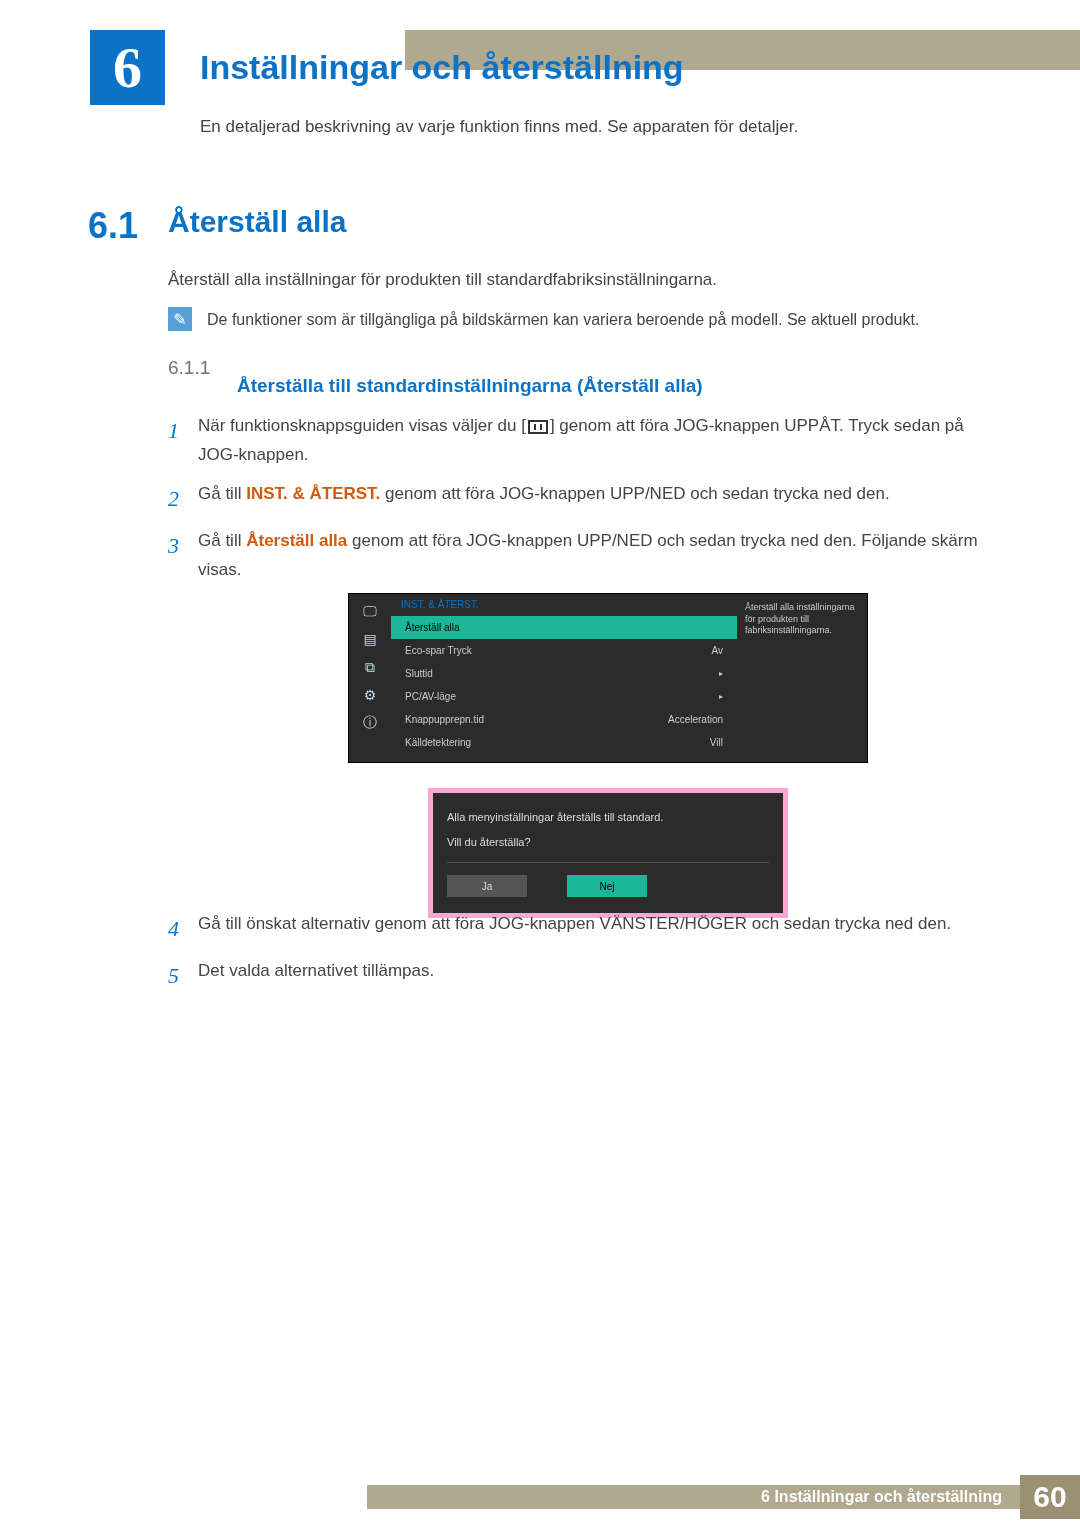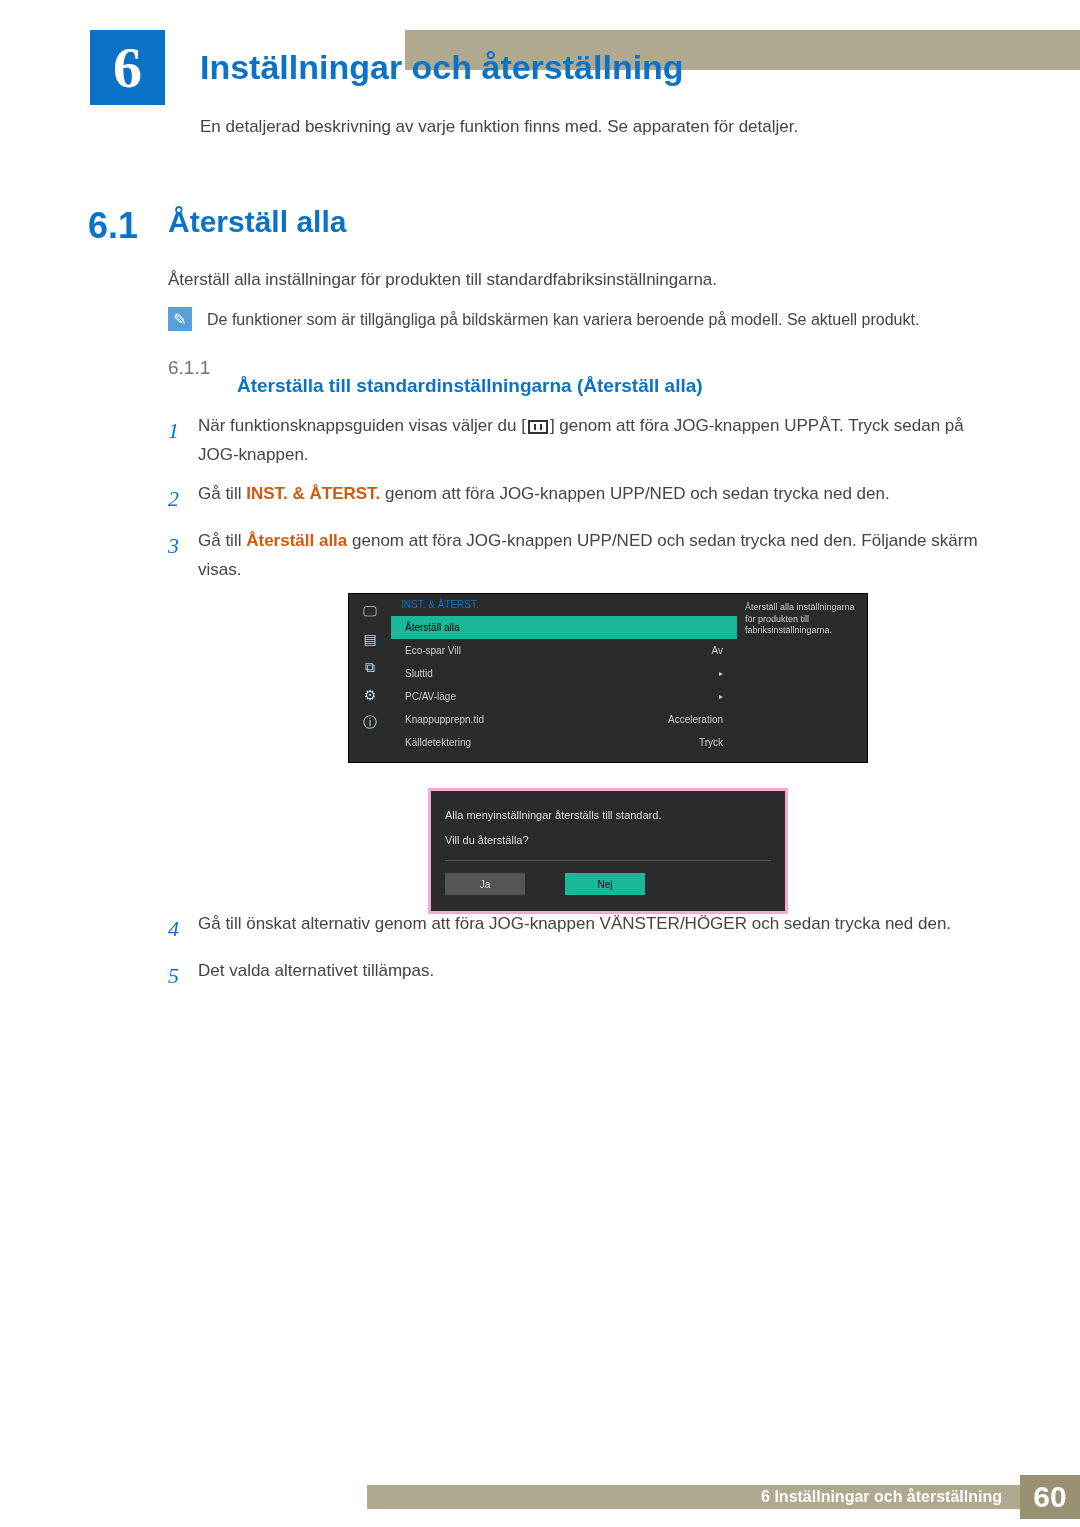--- a/index.html
+++ b/index.html
@@ -183,21 +183,21 @@
     color: #ccc;
     padding: 8px 8px;
     line-height: 1.3;
   }
   .osd-dialog {
     position: absolute;
     left: 80px; top: 195px;
     width: 360px;
     background: #2b2b2b;
     padding: 16px 14px;
-    border: 3px solid #f9a8d4;
+    border: 5px solid #f9a8d4;
   }
   .osd-dialog .msg {
     font-size: 11px;
     color: #ddd;
     line-height: 1.5;
     margin-bottom: 8px;
   }
   .osd-dialog hr { border: none; border-top: 1px solid #555; margin: 12px 0; }
   .osd-btns { display: flex; gap: 40px; }
   .osd-btn {
@@ -301,38 +301,38 @@
       <span class="ico">⚙</span>
       <span class="ico">ⓘ</span>
     </div>
     <div class="osd-main">
       <div class="osd-head">INST. &amp; ÅTERST.</div>
       <div class="osd-row sel">
           <span>Återställ alla</span>
           <span></span>
         </div>
       <div class="osd-row">
-          <span>Eco-spar Vill</span>
+          <span>Eco-spar Tryck</span>
           <span>Av</span>
         </div>
       <div class="osd-row">
           <span>Sluttid</span>
           <span class="arrow">▸</span>
         </div>
       <div class="osd-row">
           <span>PC/AV-läge</span>
           <span class="arrow">▸</span>
         </div>
       <div class="osd-row">
           <span>Knappupprepn.tid</span>
           <span>Acceleration</span>
         </div>
       <div class="osd-row">
           <span>Källdetektering</span>
-          <span>Tryck</span>
+          <span>Vill</span>
         </div>
     </div>
     <div class="osd-desc">Återställ alla inställningarna för produkten till fabriksinställningarna.</div>
   </div>
 
   <div class="osd-dialog">
     <div class="msg">Alla menyinställningar återställs till standard.</div>
     <div class="msg">Vill du återställa?</div>
     <hr>
     <div class="osd-btns">

